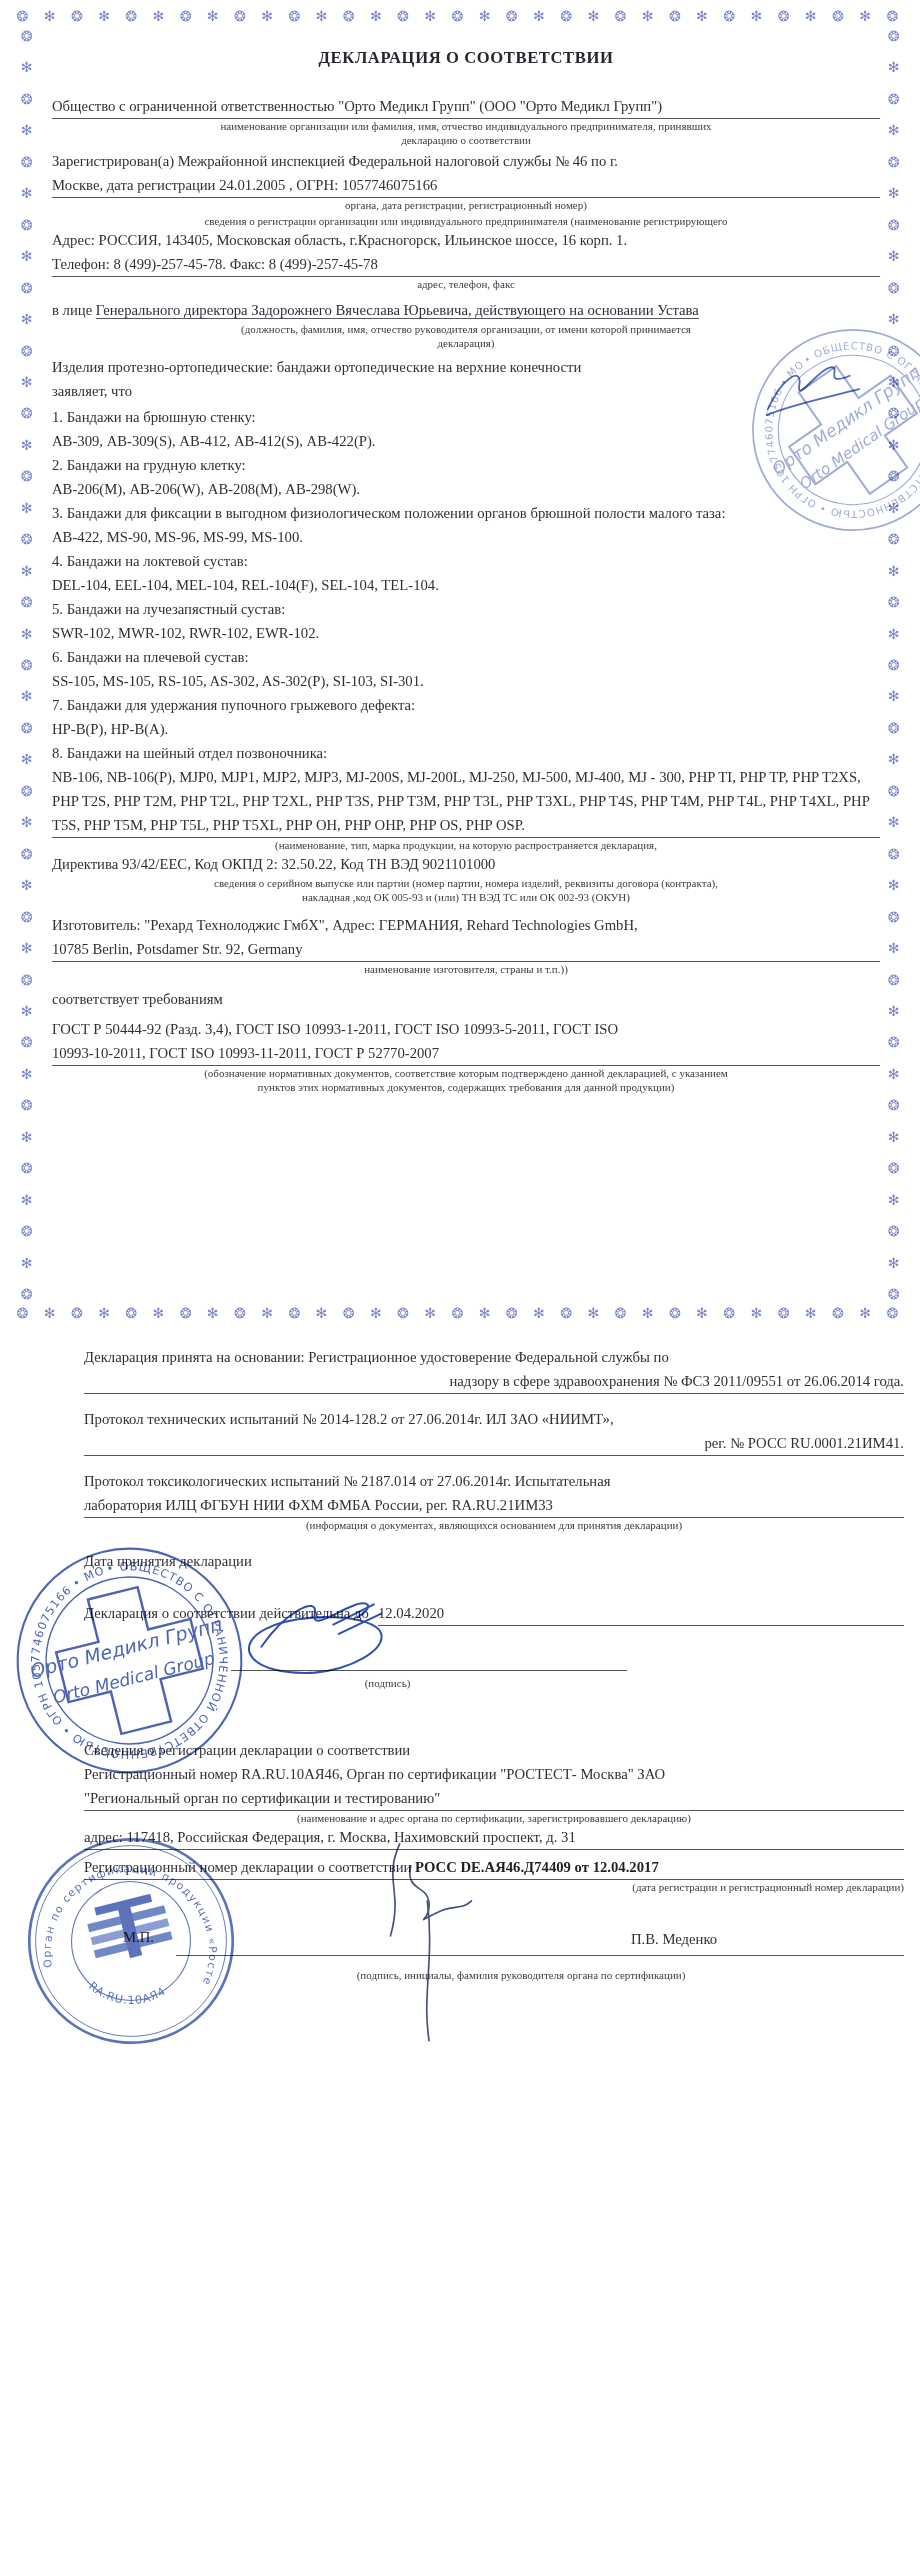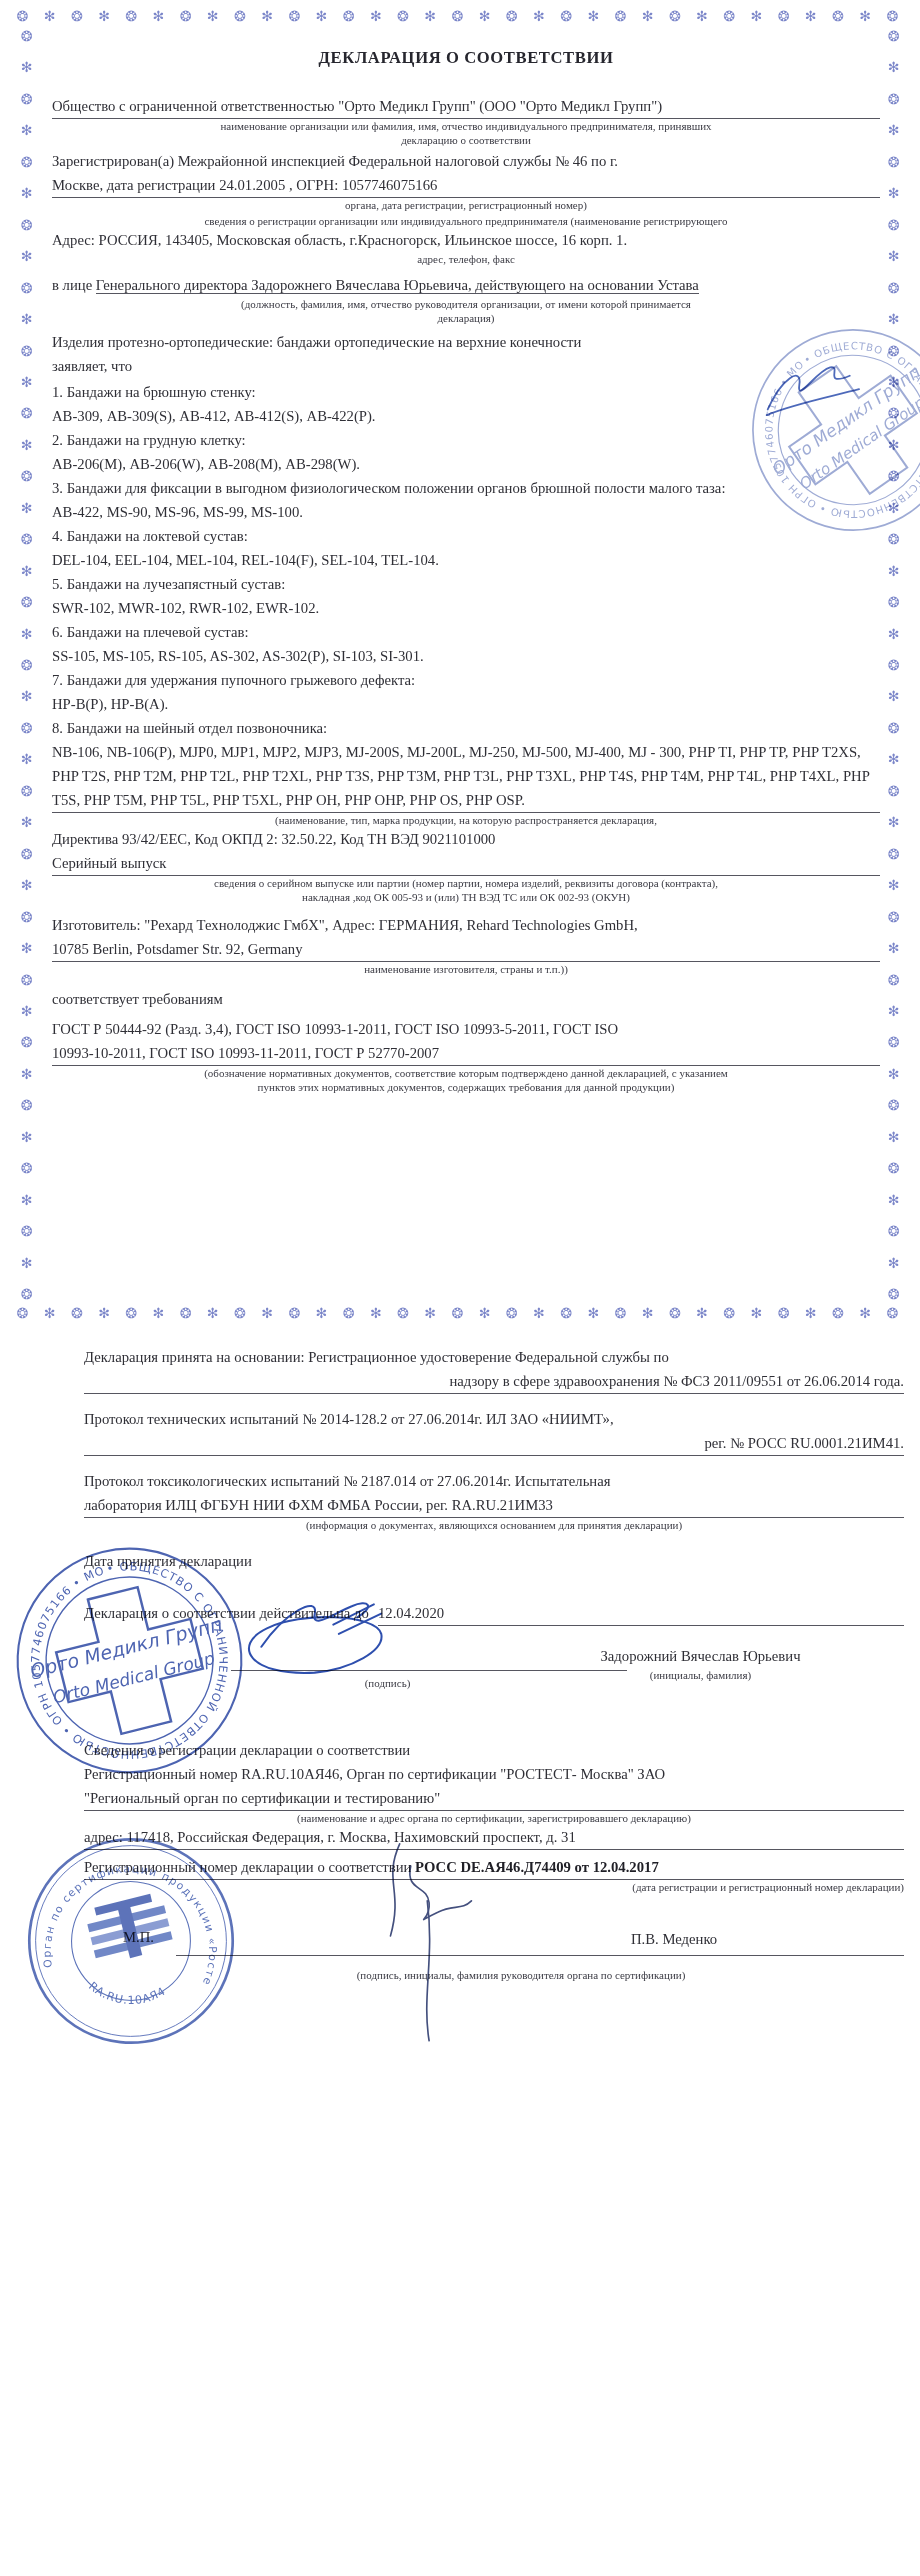--- a/index.html
+++ b/index.html
@@ -77,20 +77,21 @@
   <div class="line u">Общество с ограниченной ответственностью "Орто Медикл Групп"  (ООО "Орто Медикл Групп")</div>
   <div class="cap">наименование организации или фамилия, имя, отчество индивидуального предпринимателя, принявших</div>
   <div class="cap mb2">декларацию о соответствии</div>
 
   <div class="line">Зарегистрирован(а) Межрайонной инспекцией Федеральной налоговой службы № 46 по г.</div>
   <div class="line u">Москве, дата регистрации 24.01.2005 , ОГРН: 1057746075166</div>
   <div class="cap mb2">органа, дата регистрации, регистрационный номер)</div>
   <div class="cap">сведения о регистрации организации или индивидуального предпринимателя (наименование регистрирующего</div>
 
   <div class="line">Адрес: РОССИЯ, 143405, Московская область, г.Красногорск, Ильинское шоссе, 16 корп. 1.</div>
+  <div class="line u">Телефон: 8 (499)-257-45-78. Факс: 8 (499)-257-45-78</div>
   <div class="cap mb8">адрес, телефон, факс</div>
 
   <div class="line"><span>в лице</span> <span class="u">Генерального директора Задорожнего Вячеслава Юрьевича, действующего на основании Устава</span></div>
   <div class="cap">(должность, фамилия, имя, отчество руководителя организации, от имени которой принимается</div>
   <div class="cap mb6">декларация)</div>
 
   <div class="line">Изделия протезно-ортопедические: бандажи ортопедические на верхние конечности</div>
 
   <div class="line mb2">заявляет, что</div>
   <div class="line">1. Бандажи на брюшную стенку:</div>
@@ -105,21 +106,20 @@
   <div class="line">SWR-102, MWR-102, RWR-102, EWR-102.</div>
   <div class="line">6. Бандажи на плечевой сустав:</div>
   <div class="line">SS-105, MS-105, RS-105, AS-302, AS-302(P), SI-103, SI-301.</div>
   <div class="line">7.  Бандажи для удержания пупочного грыжевого дефекта:</div>
   <div class="line">HP-B(P), HP-B(A).</div>
   <div class="line">8. Бандажи на шейный отдел позвоночника:</div>
   <div class="line u">NB-106, NB-106(P), MJP0, MJP1, MJP2, MJP3, MJ-200S, MJ-200L, MJ-250, MJ-500, MJ-400, MJ - 300, PHP TI, PHP TP, PHP T2XS, PHP T2S, PHP T2M, PHP T2L, PHP T2XL, PHP T3S, PHP T3M, PHP T3L, PHP T3XL, PHP T4S, PHP T4M, PHP T4L, PHP T4XL, PHP T5S, PHP T5M, PHP T5L, PHP T5XL, PHP OH, PHP OHP, PHP OS, PHP OSP.</div>
   <div class="cap">(наименование, тип, марка продукции, на которую распространяется декларация,</div>
 
   <div class="line">Директива 93/42/ЕЕС, Код ОКПД 2:  32.50.22, Код ТН ВЭД 9021101000</div>
-  <div class="line u">Серийный выпуск</div>
   <div class="cap">сведения о серийном выпуске или партии (номер партии, номера изделий, реквизиты договора (контракта),</div>
   <div class="cap mb10">накладная ,код ОК 005-93 и (или) ТН ВЭД ТС или ОК 002-93 (ОКУН)</div>
 
   <div class="line">Изготовитель: "Рехард Технолоджис ГмбХ", Адрес: ГЕРМАНИЯ, Rehard Technologies GmbH,</div>
   <div class="line u">10785 Berlin, Potsdamer Str. 92, Germany</div>
   <div class="cap mb12">наименование изготовителя, страны и т.п.))</div>
 
   <div class="line mb6">соответствует требованиям</div>
   <div class="line">ГОСТ Р 50444-92 (Разд. 3,4), ГОСТ  ISO 10993-1-2011, ГОСТ  ISO 10993-5-2011, ГОСТ  ISO</div>
   <div class="line u">10993-10-2011, ГОСТ  ISO 10993-11-2011, ГОСТ Р 52770-2007</div>
@@ -158,24 +158,20 @@
     <span class="lbl">Дата принятия декларации</span>
   </div>
   <div class="fieldrow">
     <span class="lbl">Декларация о соответствии действительна до</span>
     <span class="fill">12.04.2020</span>
   </div>
 
   <div class="signarea">
     <div class="sign-line"></div>
     <div class="cap sign-cap">(подпись)</div>
-    <div class="name-block">
-      <div class="line">Задорожний Вячеслав Юрьевич</div>
-      <div class="cap">(инициалы, фамилия)</div>
-    </div>
   </div>
 
   <div class="line">Сведения о регистрации декларации о соответствии</div>
   <div class="line">Регистрационный номер RA.RU.10АЯ46, Орган по сертификации "РОСТЕСТ- Москва" ЗАО</div>
   <div class="line u">"Региональный орган по сертификации и тестированию"</div>
   <div class="cap">(наименование и адрес органа по сертификации, зарегистрировавшего декларацию)</div>
   <div class="line u mb6">адрес: 117418, Российская Федерация, г. Москва, Нахимовский проспект, д. 31</div>
   <div class="line u"><span>Регистрационный номер декларации о соответствии</span> <b>РОСС DE.АЯ46.Д74409 от 12.04.2017</b></div>
   <div class="cap mb14">(дата регистрации и регистрационный номер декларации)</div>
 

